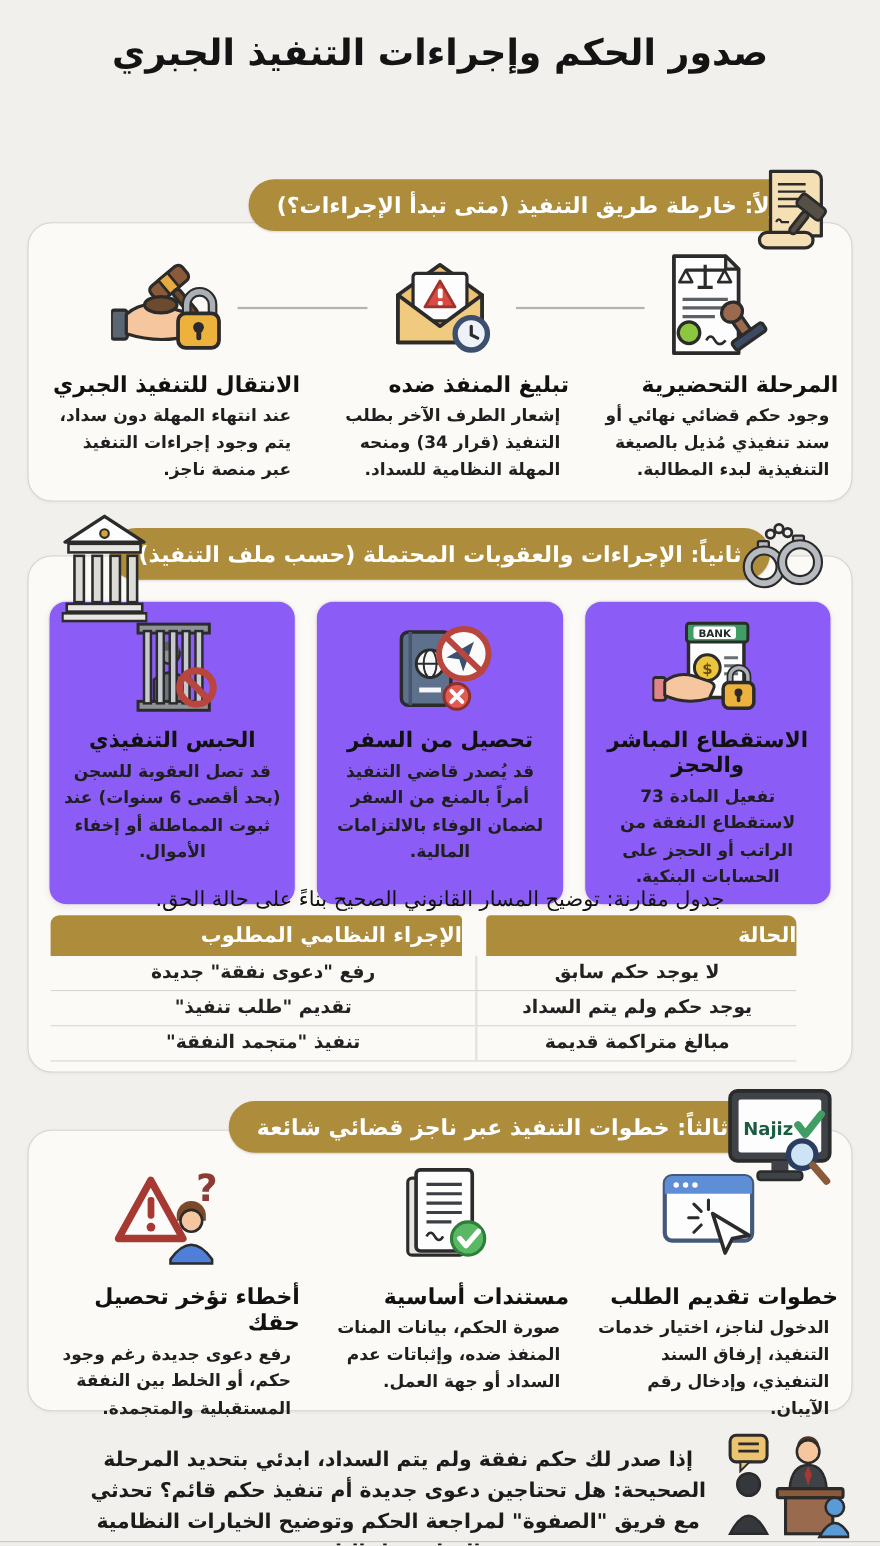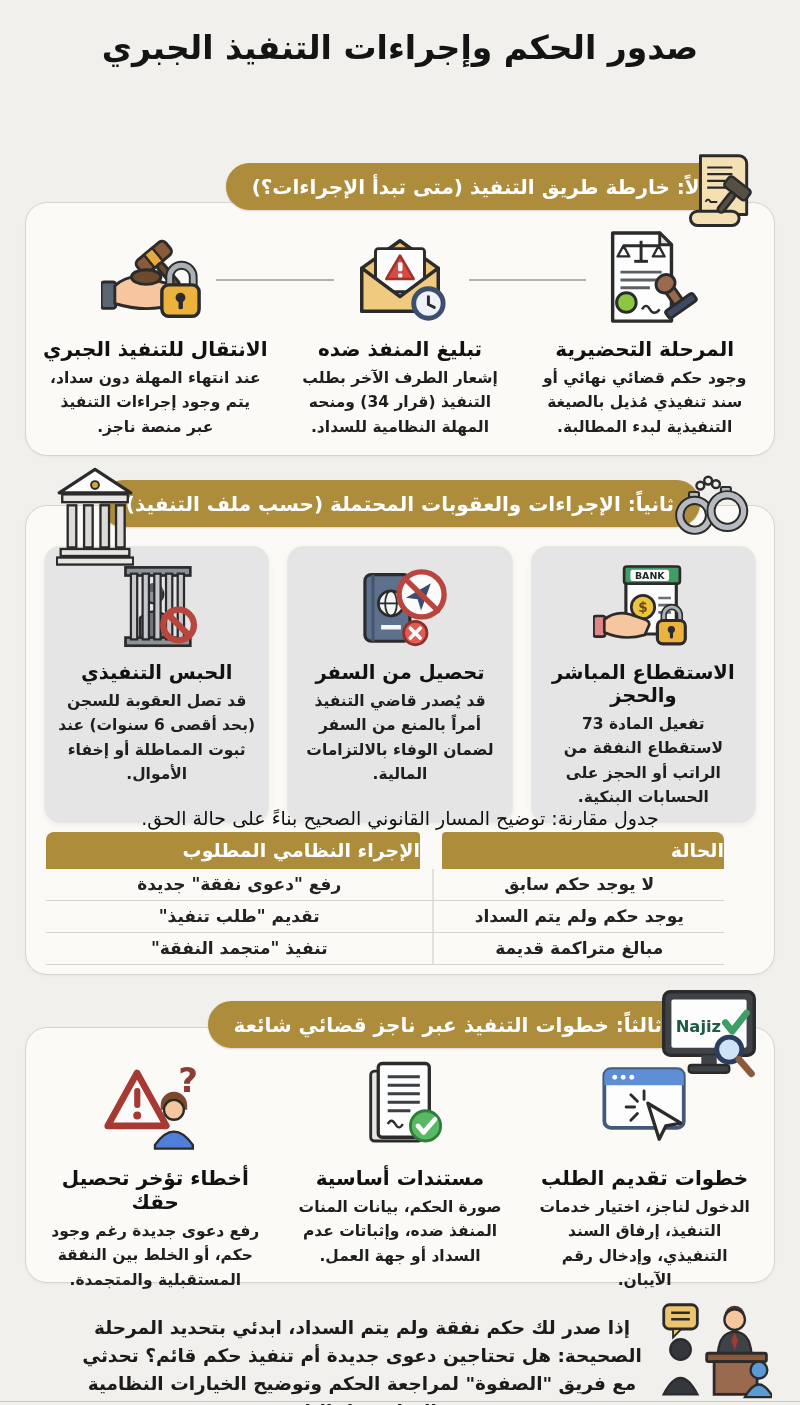--- a/index.html
+++ b/index.html
@@ -32,31 +32,31 @@
   .pill2 { top:480px; right:100px; }
   .pill3 { top:1001px; right:112px; }
   .hdr-icon { position:absolute; z-index:4; }
   .icon-scroll   { top:148px; right:34px; width:84px; height:86px; }
   .icon-handcuffs{ top:464px; right:50px; width:78px; height:80px; }
   .icon-bank     { top:466px; left:56px;  width:78px; height:102px; }
   .icon-najiz    { top:984px; right:38px; width:106px; height:110px; }
   .icon-consult  { top:1300px; right:28px; width:112px; height:100px; }
 
   .s-items { position:absolute; top:24px; left:12px; right:12px; display:flex; gap:10px; }
-  .s-item { flex:1; text-align:center; }
+  .s-item { flex:1; text-align:right; }
   .s-item .icn { height:102px; display:flex; align-items:center; justify-content:center; }
   .s-item h3 { margin:8px 0 5px; font-size:20px; font-weight:bold; color:#111; }
   .s-item p { margin:0 8px; font-size:15.5px; font-weight:bold; line-height:1.58; color:#1f1f1f; }
   .conn { position:absolute; top:76px; height:2px; background:#b5b2ad; z-index:0; }
   .conn1 { left:443px; width:117px; }
   .conn2 { left:190px; width:118px; }
 
   .cards { position:absolute; top:40px; left:18px; right:18px; display:flex; gap:18px; }
   .card {
-    flex:1; background:#e5e5e5; border:1px solid #eae8e4; border-radius:16px;
+    flex:1; background:#8b5cf6; border:1px solid #eae8e4; border-radius:16px;
     box-shadow:0 2px 6px rgba(0,0,0,.06); padding:14px 8px 12px; text-align:center;
   }
   .card .icn { height:92px; display:flex; align-items:center; justify-content:center; }
   .card h3 { margin:8px 0 5px; font-size:19.5px; font-weight:bold; color:#111; }
   .card p { margin:0 4px; font-size:15.5px; font-weight:bold; line-height:1.58; color:#1f1f1f; }
 
   .tbl-caption { position:absolute; top:301px; left:0; right:0; text-align:center; font-size:19px; font-weight:normal; color:#111; }
   .cmp-table { position:absolute; top:326px; right:50px; left:20px; }
   .thead { display:flex; gap:4px; }
   .th {

